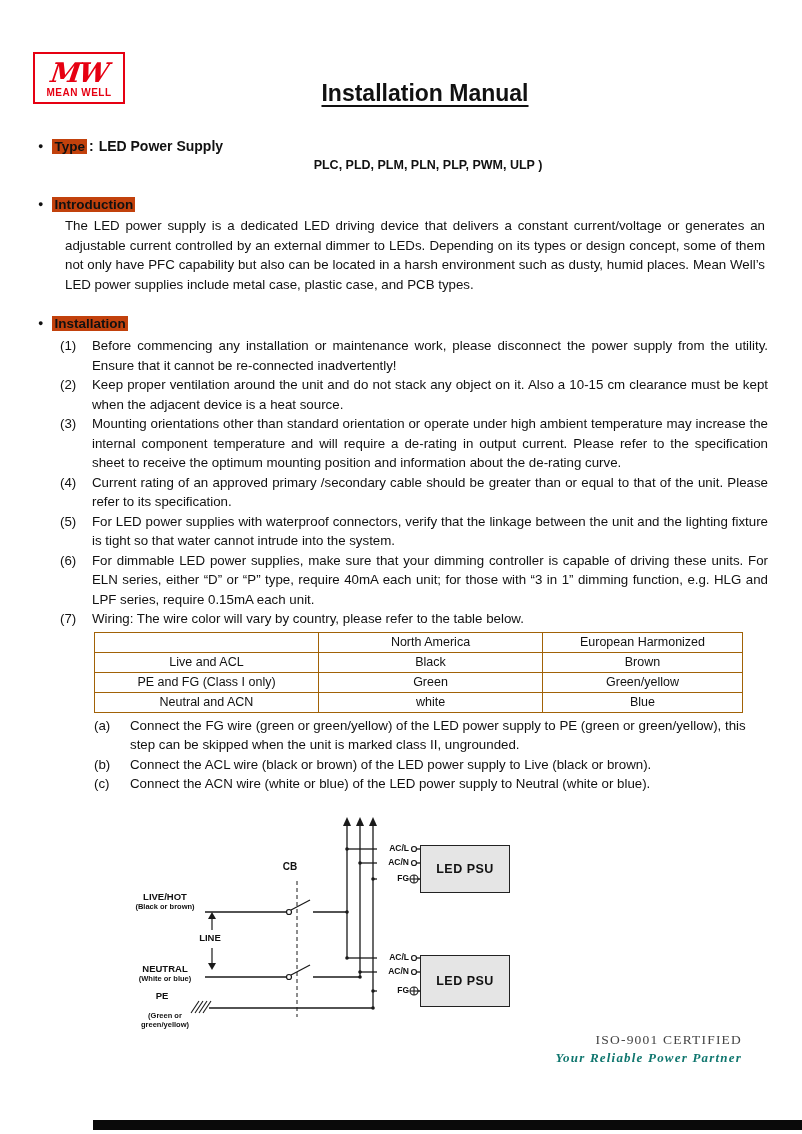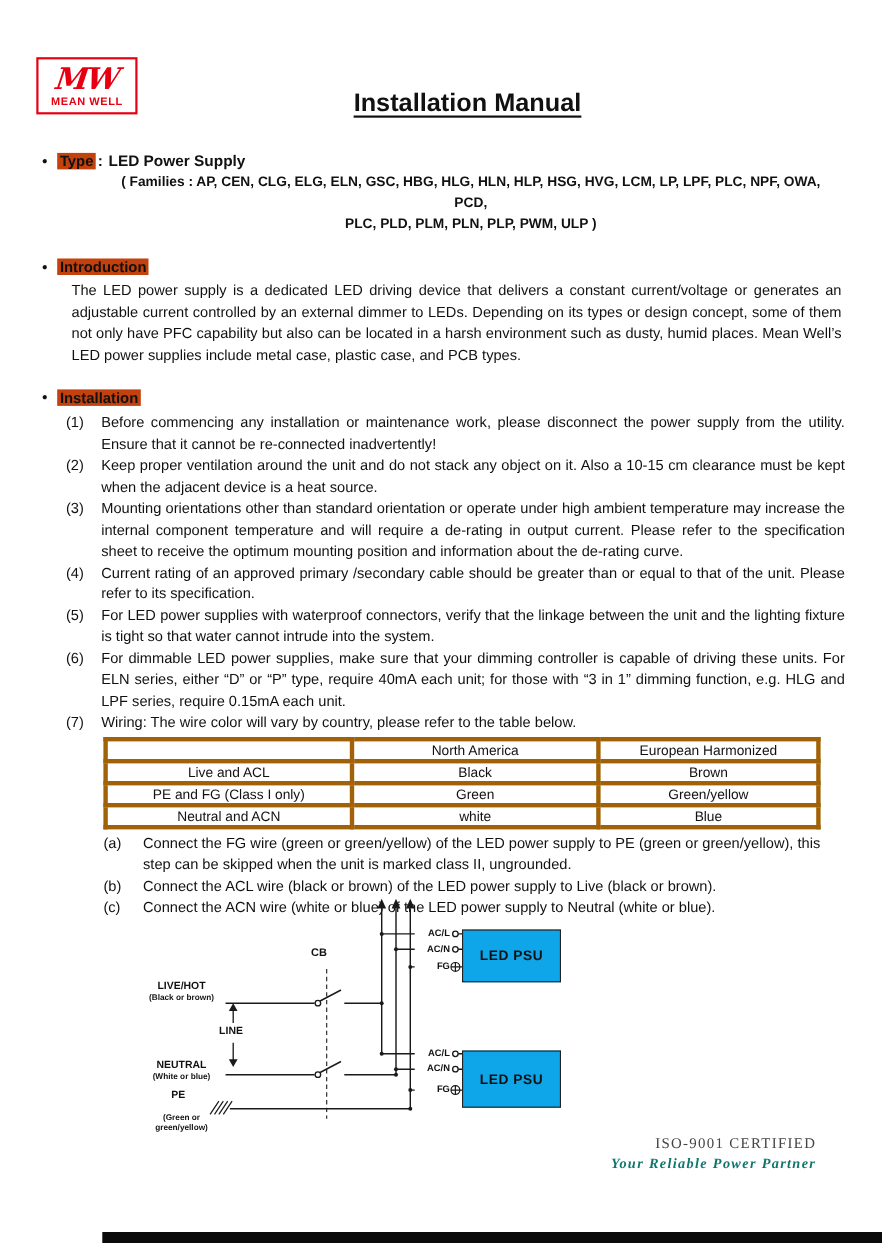--- a/index.html
+++ b/index.html
@@ -61,21 +61,21 @@
   .item { display: flex; font-size: 13.3px; line-height: 19.5px; }
   .item-num { width: 32px; flex: 0 0 32px; }
   .item-text { flex: 1; text-align: justify; }
 
   table.wire-table {
     border-collapse: collapse;
     margin: 3px 0 0 56px;
     font-size: 12.5px;
   }
   table.wire-table td {
-    border: 4px solid #a16207;
+    border: 1px solid #a16207;
     text-align: center;
     height: 20px;
     padding: 0 4px;
   }
   .col-a { width: 224px; } .col-b { width: 224px; } .col-c { width: 200px; }
 
   .substeps { margin: 3px 0 0 56px; }
   .substep { display: flex; font-size: 13.3px; line-height: 19.5px; }
   .substep-num { width: 36px; flex: 0 0 36px; }
   .substep-text { flex: 1; }
@@ -87,21 +87,21 @@
   .lbl-cb { left: 148px; top: 46px; width: 34px; text-align: center; font-weight: bold; font-size: 10px; }
   .lbl-live { left: 0; top: 76px; width: 80px; text-align: center; }
   .lbl-line { left: 65px; top: 117px; width: 40px; text-align: center; font-weight: bold; font-size: 9.5px; }
   .lbl-neutral { left: 0; top: 148px; width: 80px; text-align: center; }
   .lbl-pe { left: 22px; top: 175px; width: 30px; text-align: center; font-weight: bold; font-size: 9.5px; }
   .lbl-pe-sub { left: 0; top: 196px; width: 80px; text-align: center; font-weight: bold; font-size: 7.5px; line-height: 9px; }
   .wire-name { font-weight: bold; font-size: 9.5px; line-height: 11px; }
   .wire-sub { font-weight: bold; font-size: 7.5px; line-height: 9px; }
   .psu-box {
     position: absolute; left: 295px; width: 90px;
-    border: 1.5px solid #222; background: #0ea5e9;
+    border: 1.5px solid #222; background: #e5e5e5;
     display: flex; align-items: center; justify-content: center;
     font-size: 12.5px; font-weight: bold; letter-spacing: 0.5px;
   }
   .psu-1 { top: 30px; height: 48px; }
   .psu-2 { top: 140px; height: 52px; }
   .term { position: absolute; left: 250px; width: 34px; text-align: right; font-weight: bold; font-size: 8.5px; line-height: 11px; }
   .t1a { top: 28px; } .t1b { top: 42px; } .t1c { top: 58px; }
   .t2a { top: 137px; } .t2b { top: 151px; } .t2c { top: 170px; }
 
   
@@ -133,21 +133,20 @@
   <div class="title-wrap">
     <span class="title">Installation Manual</span>
   </div>
 
   <div class="content">
 
     <div class="type-row">
       <span class="bullet">●</span><span class="hl type-label">Type</span><span class="type-sep">:</span><span class="type-value">LED Power Supply</span>
     </div>
     <div class="families">
-      <div>( Families : AP, CEN, CLG, ELG, ELN, GSC, HBG, HLG, HLN, HLP, HSG, HVG, LCM, LP, LPF, PLC, NPF, OWA, PCD,</div>
       <div>PLC, PLD, PLM, PLN, PLP, PWM, ULP )</div>
     </div>
 
     <div class="section-head">
       <span class="bullet">●</span><span class="hl">Introduction</span>
     </div>
     <div class="intro-body">The LED power supply is a dedicated LED driving device that delivers a constant current/voltage or generates an adjustable current controlled by an external dimmer to LEDs. Depending on its types or design concept, some of them not only have PFC capability but also can be located in a harsh environment such as dusty, humid places. Mean Well’s LED power supplies include metal case, plastic case, and PCB types.</div>
 
     <div class="section-head">
       <span class="bullet">●</span><span class="hl">Installation</span>

